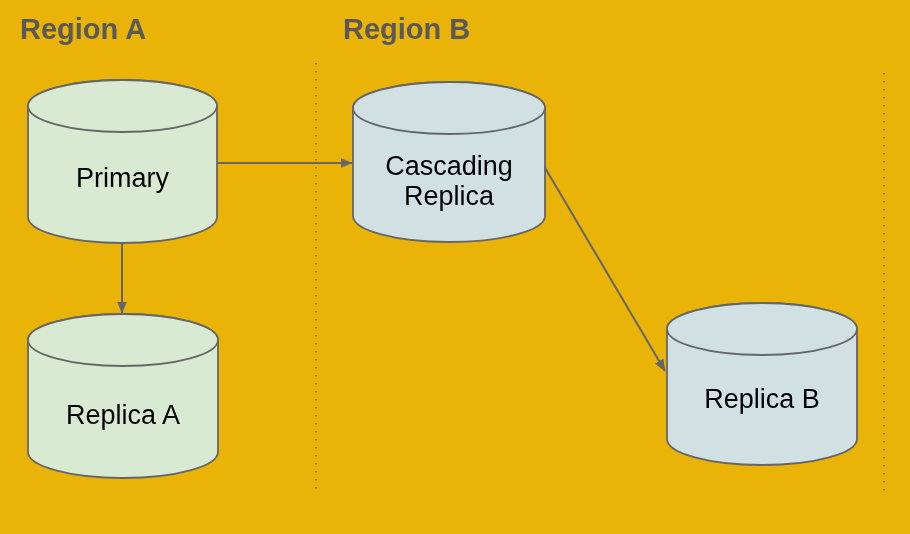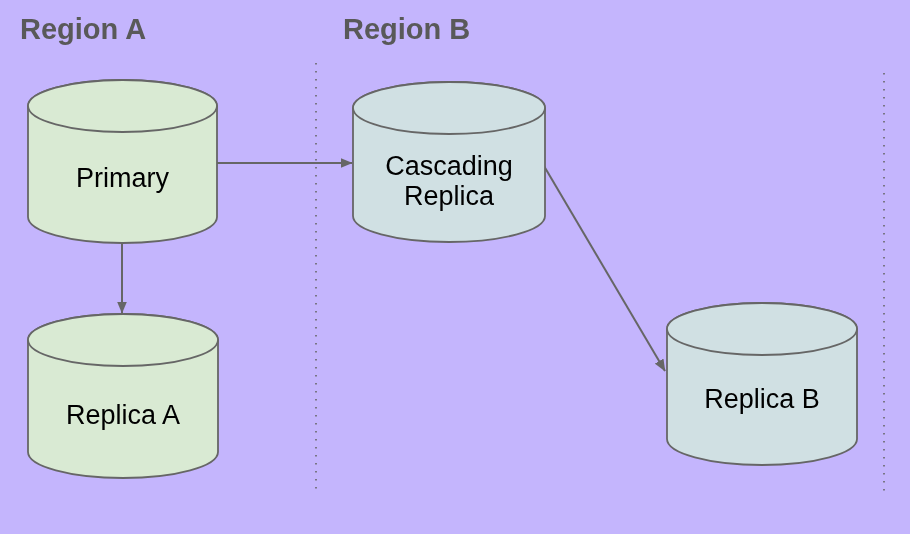--- a/index.html
+++ b/index.html
@@ -5,21 +5,21 @@
   html, body {
     margin: 0;
     padding: 0;
     background: #ffffff;
     font-family: "Liberation Sans", "DejaVu Sans", sans-serif;
   }
   .canvas {
     position: relative;
     width: 910px;
     height: 534px;
-    background: #c4b5fd;
+    background: #eab308;
     overflow: hidden;
   }
   svg { display: block; }
   .region-heading {
     font-family: "Liberation Sans", "DejaVu Sans", sans-serif;
     font-size: 29px;
     font-weight: 700;
   }
   .node-label {
     font-family: "Liberation Sans", "DejaVu Sans", sans-serif;

